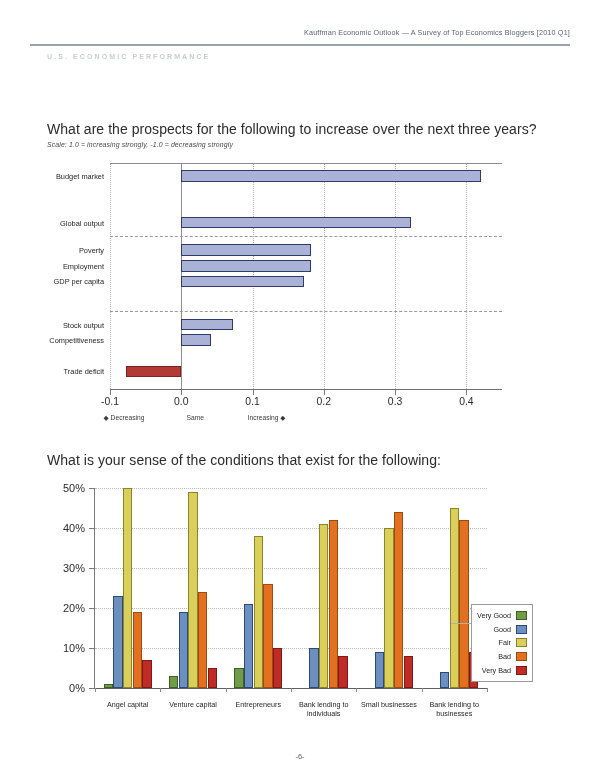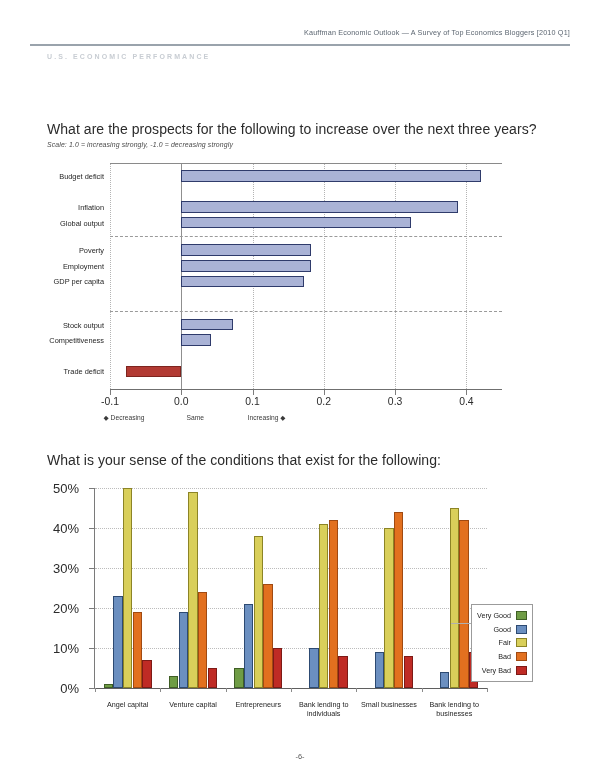--- a/index.html
+++ b/index.html
@@ -199,23 +199,23 @@
   .c2-ytick {
     position: absolute;
     right: 100%;
     width: 6px;
     height: 0;
     border-top: 1px solid #7a7a7a;
   }
   .c2-ylabel {
     position: absolute;
     right: 100%;
-    margin-right: 16px;
+    margin-right: 10px;
     transform: translateY(-50%);
-    font-size: 13px;
+    font-size: 11px;
     color: #2b2b2b;
     white-space: nowrap;
   }
   .c2-group {
     position: absolute;
     bottom: 0;
     height: 200px;
     display: flex;
     align-items: flex-end;
     justify-content: center;
@@ -303,26 +303,22 @@
 
   <div class="chart1">
     <div class="c1-plot" id="c1plot">
         <div class="c1-vgrid" style="left: 0px;"></div>
         <div class="c1-zero" style="left: 71.2727px;"></div>
         <div class="c1-vgrid" style="left: 142.545px;"></div>
         <div class="c1-vgrid" style="left: 213.818px;"></div>
         <div class="c1-vgrid" style="left: 285.091px;"></div>
         <div class="c1-vgrid" style="left: 356.364px;"></div>
         <div class="c1-row" style="top: 4px;">
-          <div class="c1-label">Budget deficit</div>
+          <div class="c1-label">Budget market</div>
           <div class="c1-bar pos" style="left: 71.2727px; width: 299.345px;"></div>
-        </div>
-        <div class="c1-row" style="top: 35.2px;">
-          <div class="c1-label">Inflation</div>
-          <div class="c1-bar pos" style="left: 71.2727px; width: 276.538px;"></div>
         </div>
         <div class="c1-row" style="top: 50.8px;">
           <div class="c1-label">Global output</div>
           <div class="c1-bar pos" style="left: 71.2727px; width: 230.211px;"></div>
         </div>
         <div class="c1-sep" style="top: 72.4px;"></div>
         <div class="c1-row" style="top: 78.4px;">
           <div class="c1-label">Poverty</div>
           <div class="c1-bar pos" style="left: 71.2727px; width: 129.716px;"></div>
         </div>

